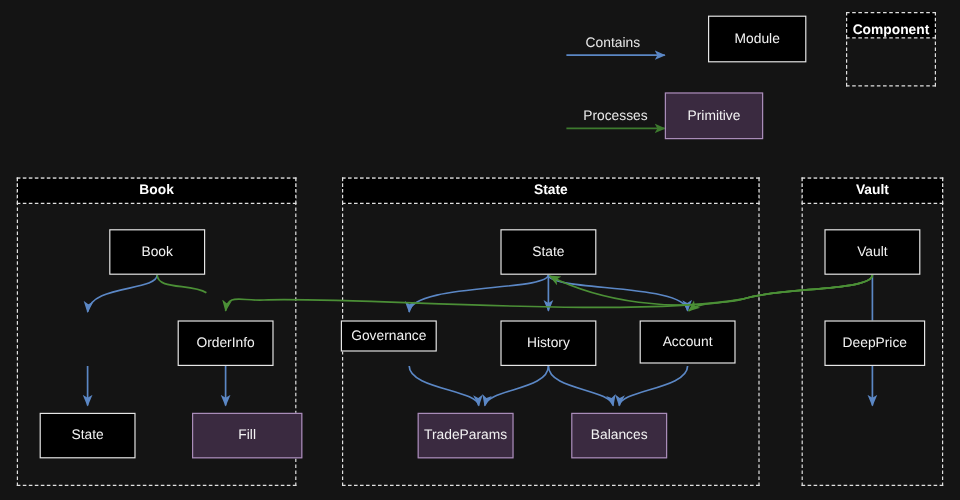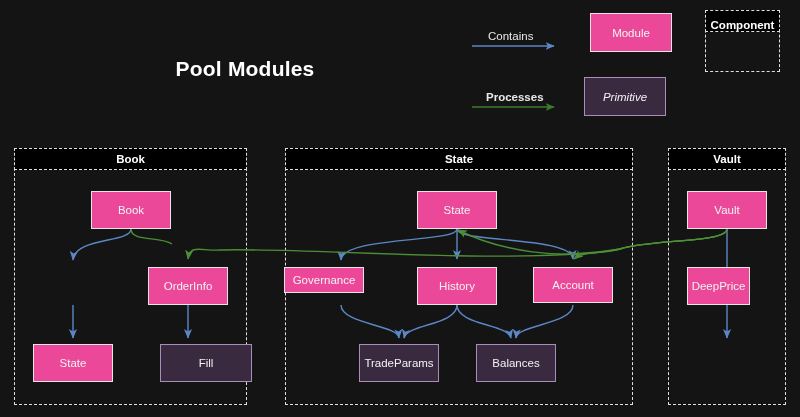--- a/index.html
+++ b/index.html
@@ -37,21 +37,21 @@
   .legend-arrow { position: absolute; }
   
   .node {
     position: absolute;
     box-sizing: border-box;
     display: flex;
     align-items: center;
     justify-content: center;
     color: #f2f2f2;
     font-size: 11.5px;
-    background: #ec4899;
+    background: #000000;
     border: 1.2px solid #e6e6e6;
     white-space: nowrap;
   }
   .node.primitive {
     background: #3a2a40;
     border: 1.2px solid #a98cb8;
   }
   
   .group {
     position: absolute;
@@ -94,47 +94,46 @@
     left: 0; top: 0;
     width: 800px; height: 417px;
     pointer-events: none;
   }
 </style>
 </head>
 <body>
 
 <div id="canvas">
 
-  <div id="page-title">Pool Modules</div>
 
   <div class="legend-label" style="left:488px; top:30px;">Contains</div>
   <svg class="legend-arrow" style="left:470px; top:40px;" width="100" height="14">
     <defs>
       <marker id="lg-blue" markerWidth="7" markerHeight="7" refX="6" refY="3.2" orient="auto">
         <path d="M0,0.4 L6.5,3.2 L0,6 L1.6,3.2 Z" fill="#5b87c5"></path>
       </marker>
     </defs>
     <line x1="2" y1="6" x2="84" y2="6" stroke="#5b87c5" stroke-width="1.4" marker-end="url(#lg-blue)"></line>
   </svg>
 
-  <div class="legend-label" style="left:486px; top:91px;font-weight:bold;">Processes</div>
+  <div class="legend-label" style="left:486px; top:91px;">Processes</div>
   <svg class="legend-arrow" style="left:470px; top:101px;" width="100" height="14">
     <defs>
       <marker id="lg-green" markerWidth="7" markerHeight="7" refX="6" refY="3.2" orient="auto">
         <path d="M0,0.4 L6.5,3.2 L0,6 L1.6,3.2 Z" fill="#3d7a2e"></path>
       </marker>
     </defs>
     <line x1="2" y1="6" x2="84" y2="6" stroke="#3d7a2e" stroke-width="1.4" marker-end="url(#lg-green)"></line>
   </svg>
 
   <div class="node" style="left:590px; top:13px; width:82px; height:39px;">
     <span>Module</span>
   </div>
 
-  <div class="node primitive" style="left:584px; top:77px; width:82px; height:39px;font-style:italic;">
+  <div class="node primitive" style="left:554px; top:77px; width:82px; height:39px;">
     <span>Primitive</span>
   </div>
 
   <div class="legend-comp-box" style="left:705px; top:10px; width:75px; height:62px;"></div>
   <div class="legend-comp-header" style="left:705px; top:10px; width:75px; height:22px;align-items:flex-end;">
     <span>Component</span>
   </div>
 
   <div class="group" style="left:14px; top:148px; width:233px; height:257px;"></div>
   <div class="group-header" style="left:14px; top:148px; width:233px; height:22px;">
@@ -212,27 +211,27 @@
   </div>
   <div class="node" style="left:284px; top:267px; width:80px; height:26px;">
     <span>Governance</span>
   </div>
   <div class="node" style="left:417px; top:267px; width:80px; height:38px;">
     <span>History</span>
   </div>
   <div class="node" style="left:533px; top:267px; width:80px; height:36px;">
     <span>Account</span>
   </div>
-  <div class="node primitive" style="left:359px; top:344px; width:80px; height:38px;">
+  <div class="node primitive" style="left:348px; top:344px; width:80px; height:38px;">
     <span>TradeParams</span>
   </div>
   <div class="node primitive" style="left:476px; top:344px; width:80px; height:38px;">
     <span>Balances</span>
   </div>
 
   <div class="node" style="left:687px; top:191px; width:80px; height:38px;">
     <span>Vault</span>
   </div>
-  <div class="node" style="left:687px; top:267px; width:63px; height:38px;">
+  <div class="node" style="left:687px; top:267px; width:84px; height:38px;">
     <span>DeepPrice</span>
   </div>
 
 </div>
 
 </body></html>

